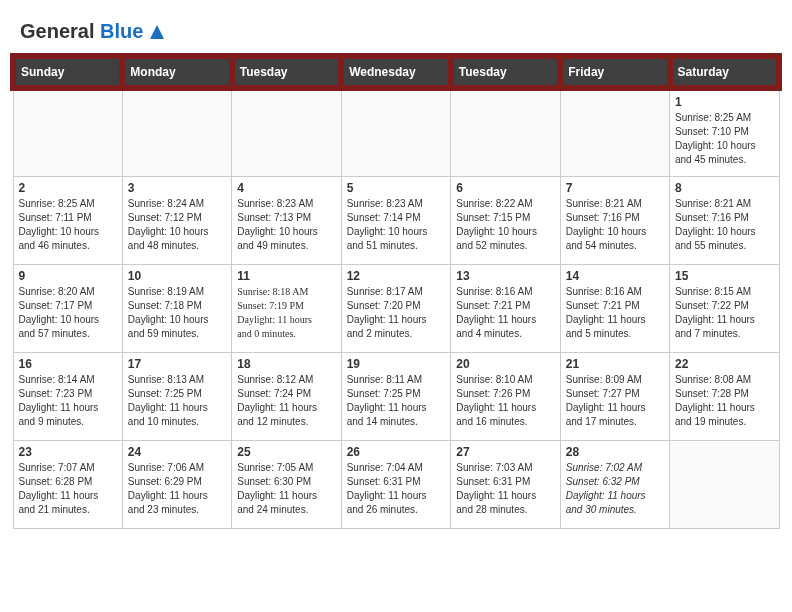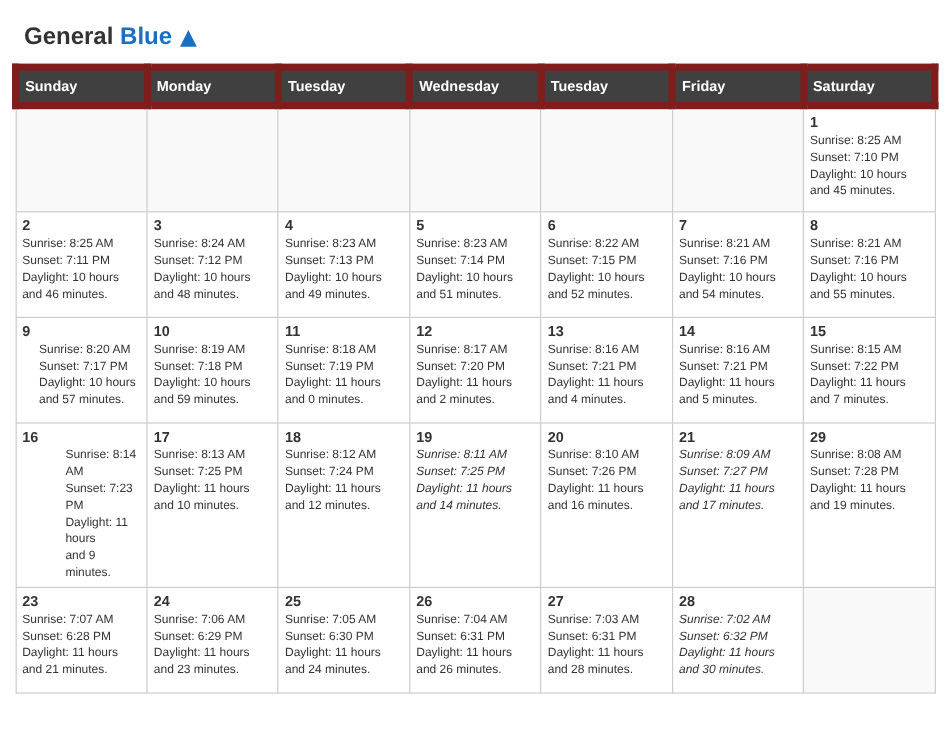--- a/index.html
+++ b/index.html
@@ -172,35 +172,35 @@
           <span class="day-num">8</span>
           <div class="day-info" style="white-space: pre-line;">Sunrise: 8:21 AM
 Sunset: 7:16 PM
 Daylight: 10 hours
 and 55 minutes.</div>
         </td>
       </tr>
       <tr>
         <td>
           <span class="day-num">9</span>
-          <div class="day-info" style="white-space: pre-line; margin-left: 14px;">Sunrise: 8:20 AM
+          <div class="day-info" style="white-space: pre-line;">Sunrise: 8:20 AM
 Sunset: 7:17 PM
 Daylight: 10 hours
 and 57 minutes.</div>
         </td>
         <td>
           <span class="day-num">10</span>
           <div class="day-info" style="white-space: pre-line;">Sunrise: 8:19 AM
 Sunset: 7:18 PM
 Daylight: 10 hours
 and 59 minutes.</div>
         </td>
         <td>
           <span class="day-num">11</span>
-          <div class="day-info" style="white-space: pre-line;">Sunrise: 8:18 AM
+          <div class="day-info" style="white-space: pre-line; font-family: Liberation Serif, serif;">Sunrise: 8:18 AM
 Sunset: 7:19 PM
 Daylight: 11 hours
 and 0 minutes.</div>
         </td>
         <td>
           <span class="day-num">12</span>
           <div class="day-info" style="white-space: pre-line;">Sunrise: 8:17 AM
 Sunset: 7:20 PM
 Daylight: 11 hours
 and 2 minutes.</div>
@@ -223,62 +223,62 @@
           <span class="day-num">15</span>
           <div class="day-info" style="white-space: pre-line;">Sunrise: 8:15 AM
 Sunset: 7:22 PM
 Daylight: 11 hours
 and 7 minutes.</div>
         </td>
       </tr>
       <tr>
         <td>
           <span class="day-num">16</span>
-          <div class="day-info" style="white-space: pre-line; margin-left: 36px;">Sunrise: 8:14 AM
+          <div class="day-info" style="white-space: pre-line;">Sunrise: 8:14 AM
 Sunset: 7:23 PM
 Daylight: 11 hours
 and 9 minutes.</div>
         </td>
         <td>
           <span class="day-num">17</span>
           <div class="day-info" style="white-space: pre-line;">Sunrise: 8:13 AM
 Sunset: 7:25 PM
 Daylight: 11 hours
 and 10 minutes.</div>
         </td>
         <td>
           <span class="day-num">18</span>
           <div class="day-info" style="white-space: pre-line;">Sunrise: 8:12 AM
 Sunset: 7:24 PM
 Daylight: 11 hours
 and 12 minutes.</div>
         </td>
         <td>
           <span class="day-num">19</span>
-          <div class="day-info" style="white-space: pre-line; font-style: italic;">Sunrise: 8:11 AM
+          <div class="day-info" style="white-space: pre-line;">Sunrise: 8:11 AM
 Sunset: 7:25 PM
 Daylight: 11 hours
 and 14 minutes.</div>
         </td>
         <td>
           <span class="day-num">20</span>
           <div class="day-info" style="white-space: pre-line;">Sunrise: 8:10 AM
 Sunset: 7:26 PM
 Daylight: 11 hours
 and 16 minutes.</div>
         </td>
         <td>
           <span class="day-num">21</span>
-          <div class="day-info" style="white-space: pre-line; font-style: italic;">Sunrise: 8:09 AM
+          <div class="day-info" style="white-space: pre-line;">Sunrise: 8:09 AM
 Sunset: 7:27 PM
 Daylight: 11 hours
 and 17 minutes.</div>
         </td>
         <td>
-          <span class="day-num">29</span>
+          <span class="day-num">22</span>
           <div class="day-info" style="white-space: pre-line;">Sunrise: 8:08 AM
 Sunset: 7:28 PM
 Daylight: 11 hours
 and 19 minutes.</div>
         </td>
       </tr>
       <tr>
         <td>
           <span class="day-num">23</span>
           <div class="day-info" style="white-space: pre-line;">Sunrise: 7:07 AM

